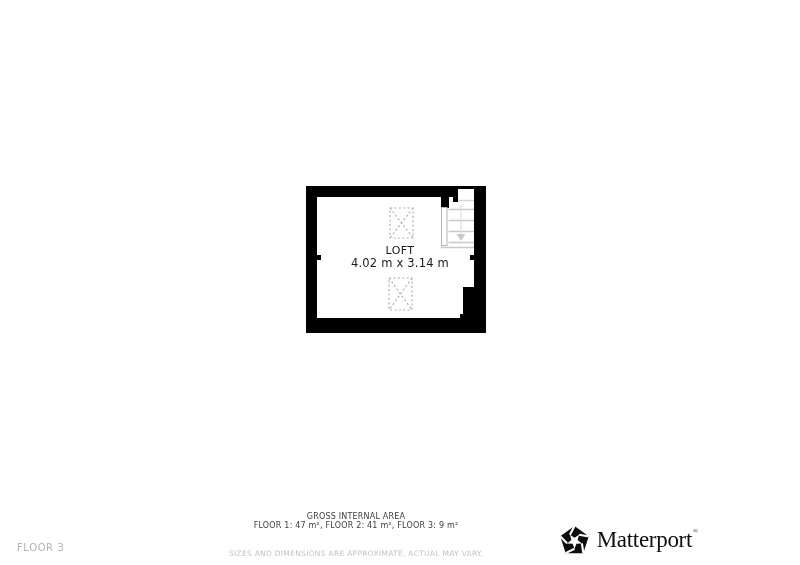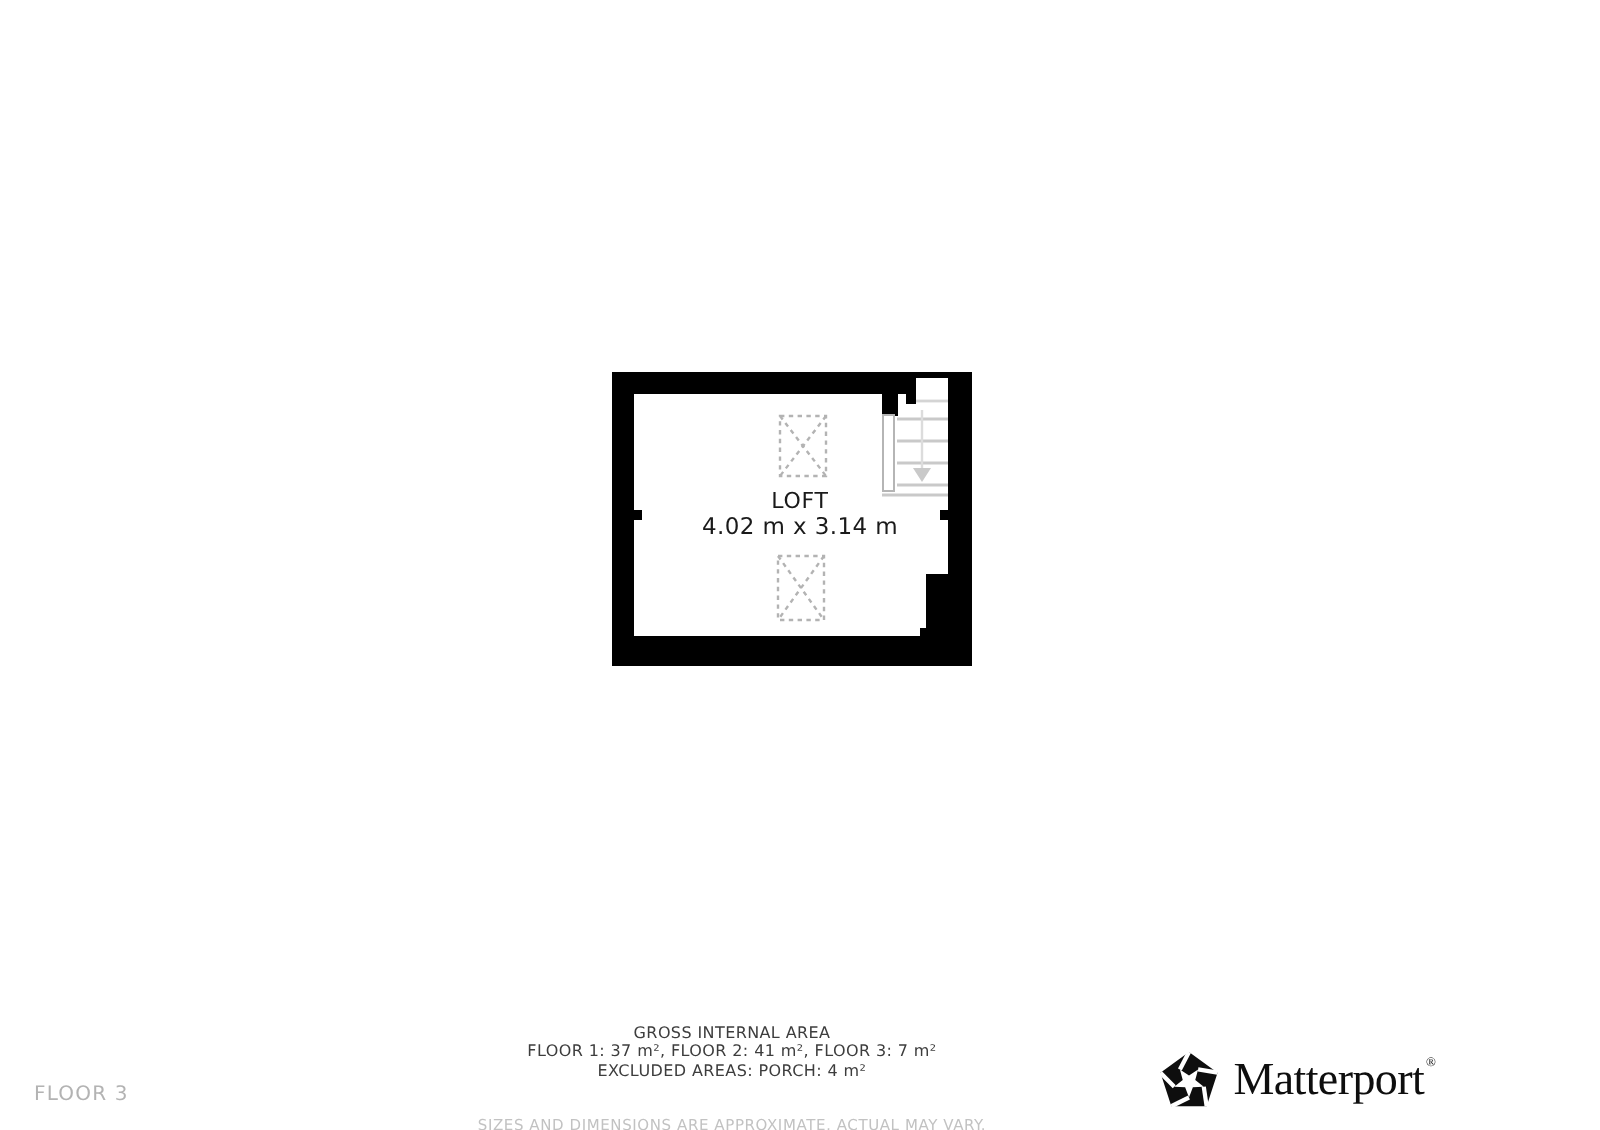--- a/index.html
+++ b/index.html
@@ -1,17 +1,17 @@
 <!DOCTYPE html>
 <html><head>
 <meta charset="utf-8">
 <style>
   html,body{margin:0;padding:0;background:#fff;}
   #stage{position:relative;width:712px;height:565px;background:#fff;overflow:hidden;
-         font-family:"DejaVu Sans","Liberation Sans",sans-serif;padding-left:20px;}
+         font-family:"DejaVu Sans","Liberation Sans",sans-serif;}
   #plan-svg{position:absolute;left:0;top:0;width:800px;height:565px;}
   .room-label{font-family:"DejaVu Sans","Liberation Sans",sans-serif;font-size:11px;fill:#1a1a1a;letter-spacing:.4px;}
   .room-size{font-family:"DejaVu Sans","Liberation Sans",sans-serif;font-size:11.5px;fill:#1a1a1a;letter-spacing:.2px;}
   .footer-block{position:absolute;left:0;right:0;top:512px;text-align:center;color:#3d3d3d;
                 font-size:8px;line-height:9.4px;letter-spacing:.2px;}
   .footer-line{white-space:nowrap;}
   .footer-disclaimer{color:#c2c2c2;font-size:7.5px;letter-spacing:.3px;margin-top:18px;}
   .floor-indicator{position:absolute;left:17px;top:542px;font-size:10px;letter-spacing:.6px;color:#b3b3b3;}
   .brand{position:absolute;right:14px;top:521px;height:38px;display:flex;align-items:center;gap:7px;}
   .brand-word{font-family:"Liberation Serif","DejaVu Serif",serif;font-size:23px;color:#0e0e0e;
@@ -63,22 +63,21 @@
       <line x1="389" y1="278" x2="412" y2="310"></line>
       <line x1="412" y1="278" x2="389" y2="310"></line>
     </g>
 
     <text class="room-label" x="400" y="254" text-anchor="middle">LOFT</text>
     <text class="room-size" x="400" y="267" text-anchor="middle">4.02 m x 3.14 m</text>
   </svg>
 
   <div class="footer-block">
     <div class="footer-line">GROSS INTERNAL AREA</div>
-    <div class="footer-line">FLOOR 1: 37 m², FLOOR 2: 41 m², FLOOR 3: 7 m²</div>
-    <div class="footer-line">EXCLUDED AREAS: PORCH: 4 m²</div>
+    <div class="footer-line">FLOOR 1: 47 m², FLOOR 2: 41 m², FLOOR 3: 9 m²</div>
     <div class="footer-line footer-disclaimer">SIZES AND DIMENSIONS ARE APPROXIMATE, ACTUAL MAY VARY.</div>
   </div>
 
   <div class="floor-indicator">FLOOR 3</div>
 
   <div class="brand">
     <svg width="31" height="33" viewBox="0 0 32 32" aria-hidden="true">
       <path fill="#0e0e0e" fill-rule="evenodd" d="M16 1 L30.74 11.71 L25.11 29.04 L6.89 29.04 L1.26 11.71 Z
            M20.7 10.03 L19.23 15.45 L23.61 18.97 L18 19.25 L16 24.5 L14 19.25 L8.39 18.97 L12.77 15.45 L11.3 10.03 L16 13.1 Z"></path>
       <g stroke="#fff" stroke-width="2.2">

